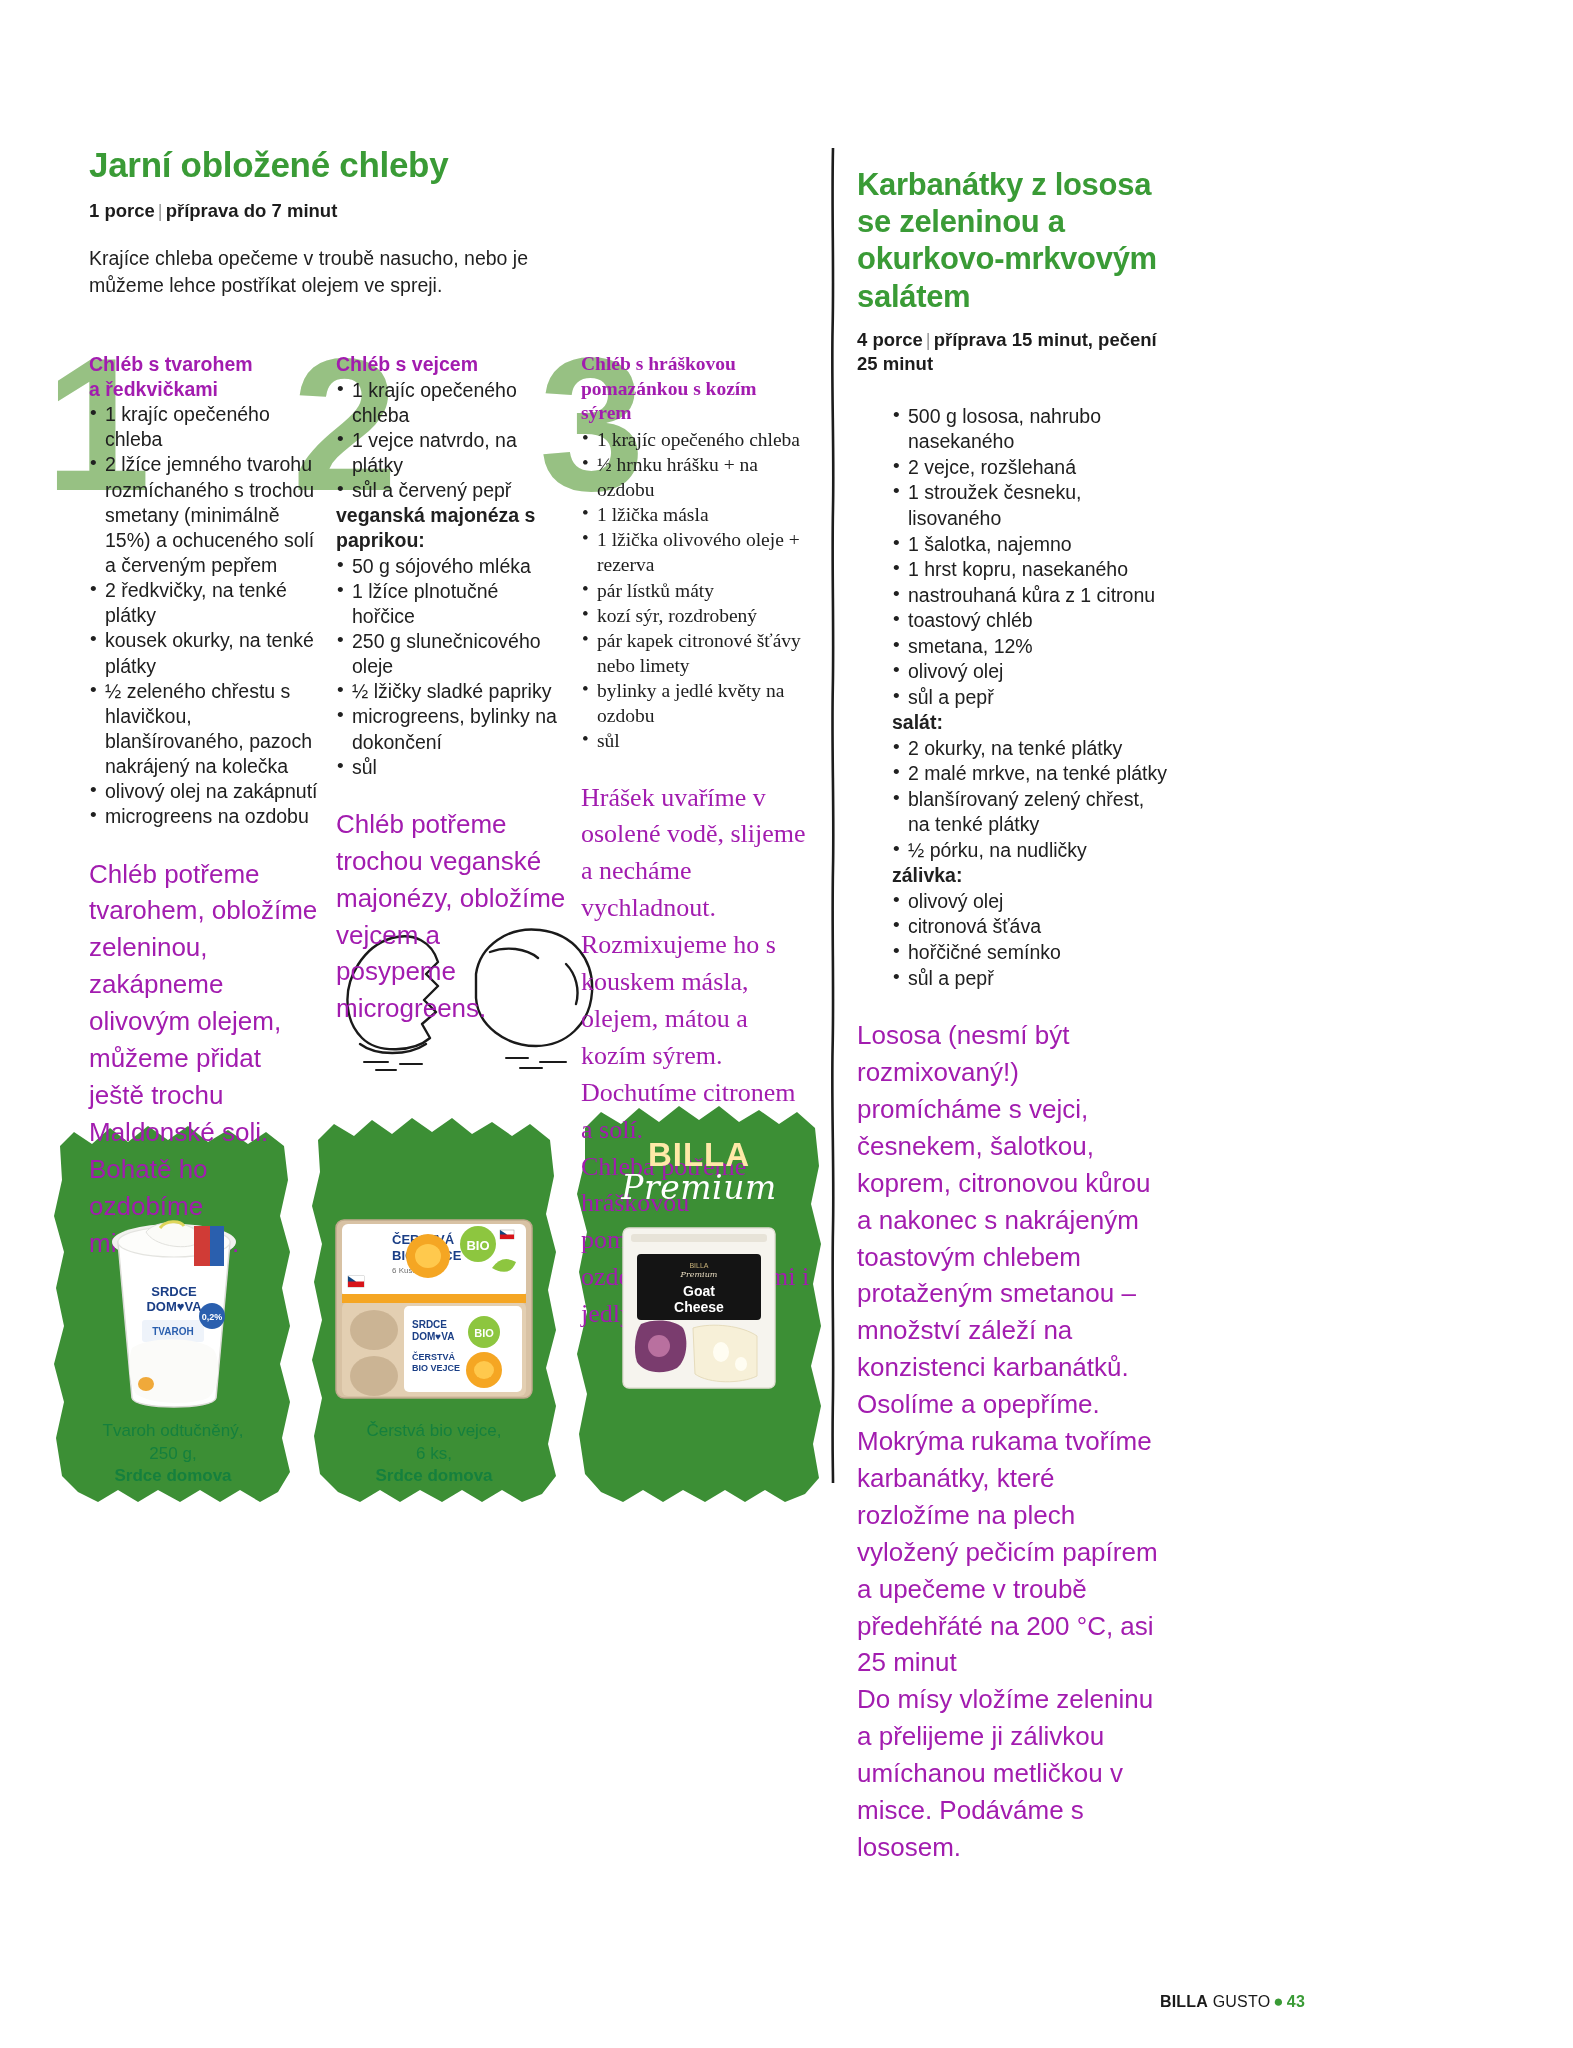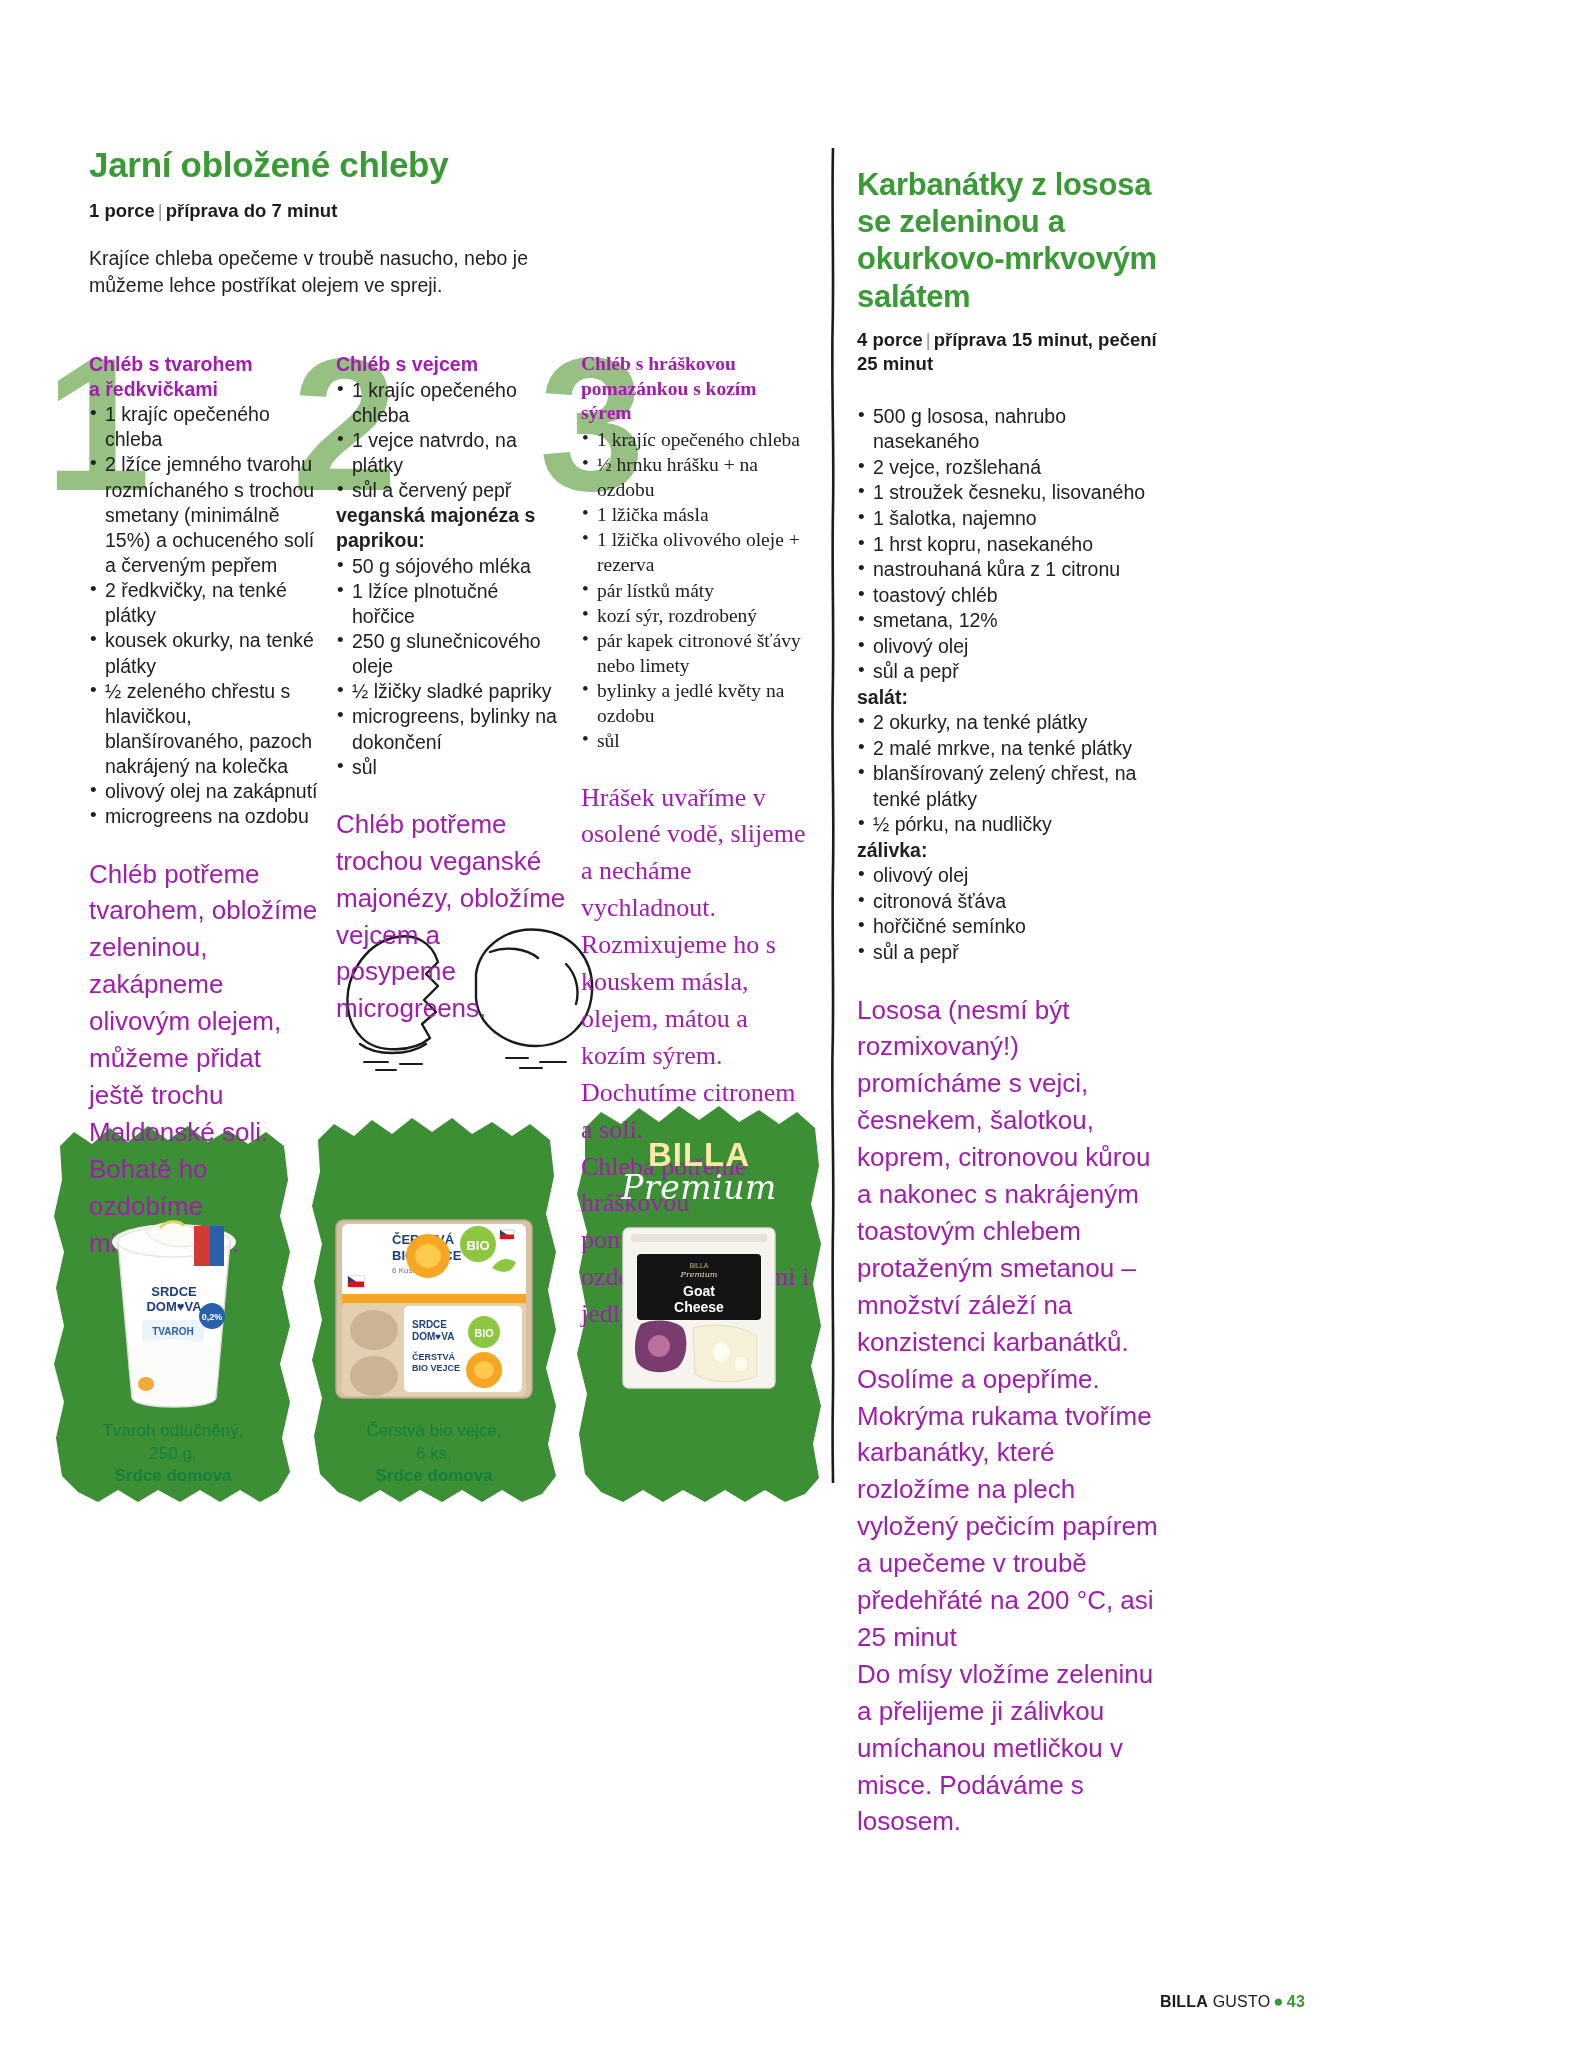--- a/index.html
+++ b/index.html
@@ -92,21 +92,21 @@
     margin-top: 26px;
   }
 
   
   .right {
     position: absolute;
     left: 857px; top: 145px;
     width: 312px;
   }
   .right .recipe-title { font-size: 31px; line-height: 1.2; margin-top: 21px; }
-  .right ul.ing li { line-height: 1.31; }
+  .right ul.ing li { line-height: 1.31; margin-left: 35px; }
   .right .ing-block { margin-top: 28px; }
   .right .method { margin-top: 26px; }
 
   .divider {
     position: absolute;
     left: 830px; top: 148px;
     width: 6px; height: 1335px;
   }
   .card { position: absolute; top: 0; }
   .card .blob {

